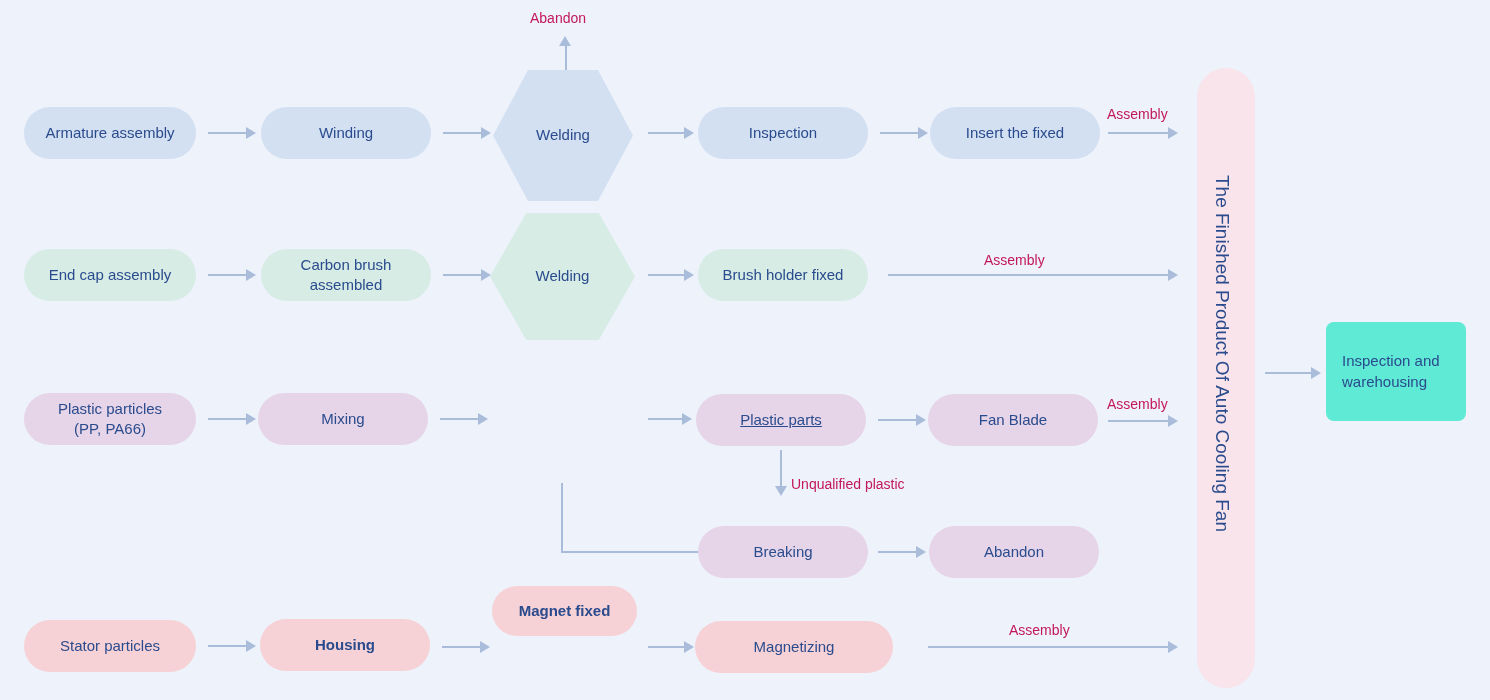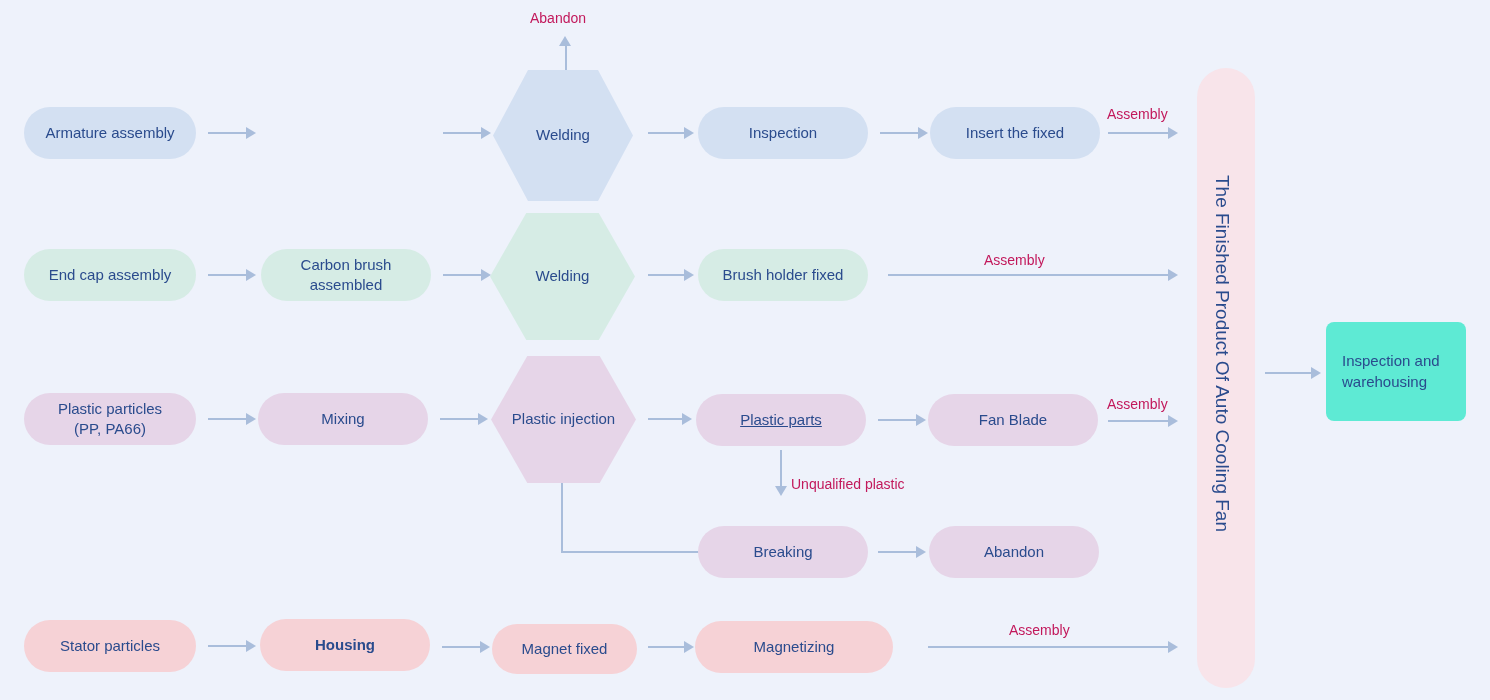--- a/index.html
+++ b/index.html
@@ -108,20 +108,21 @@
 
   <div class="edge-label" style="left:530px; top:10px;">Abandon</div>
   <div class="vline" style="left:565px; top:44px; height:28px;"></div>
   <div class="arrowhead ah-up" style="left:559px; top:36px;"></div>
 
   <div class="node pill c-blue" style="left:24px; top:107px; width:172px; height:52px;">Armature  assembly</div>
 
   <div class="hline" style="left:208px; top:132px; width:40px;"></div>
   <div class="arrowhead ah-right" style="left:246px; top:127px;"></div>
 
+  <div class="node pill c-blue" style="left:261px; top:107px; width:170px; height:52px;">Winding</div>
 
   <div class="hline" style="left:443px; top:132px; width:40px;"></div>
   <div class="arrowhead ah-right" style="left:481px; top:127px;"></div>
 
   <div class="node hex c-blue" style="left:493px; top:70px; width:140px; height:131px;">Welding</div>
 
   <div class="hline" style="left:648px; top:132px; width:38px;"></div>
   <div class="arrowhead ah-right" style="left:684px; top:127px;"></div>
 
   <div class="node pill c-blue" style="left:698px; top:107px; width:170px; height:52px;">Inspection</div>
@@ -161,21 +162,20 @@
 (PP, PA66)</div>
 
   <div class="hline" style="left:208px; top:418px; width:40px;"></div>
   <div class="arrowhead ah-right" style="left:246px; top:413px;"></div>
 
   <div class="node pill c-plum" style="left:258px; top:393px; width:170px; height:52px;">Mixing</div>
 
   <div class="hline" style="left:440px; top:418px; width:40px;"></div>
   <div class="arrowhead ah-right" style="left:478px; top:413px;"></div>
 
-  <div class="node hex c-plum" style="left:491px; top:356px; width:145px; height:127px;">Plastic injection</div>
 
   <div class="hline" style="left:648px; top:418px; width:36px;"></div>
   <div class="arrowhead ah-right" style="left:682px; top:413px;"></div>
 
   <div class="node pill c-plum" style="left:696px; top:394px; width:170px; height:52px;text-decoration:underline;">Plastic parts</div>
 
   <div class="hline" style="left:878px; top:419px; width:40px;"></div>
   <div class="arrowhead ah-right" style="left:916px; top:414px;"></div>
 
   <div class="node pill c-plum" style="left:928px; top:394px; width:170px; height:52px;">Fan Blade</div>
@@ -201,21 +201,21 @@
   <div class="node pill c-rose" style="left:24px; top:620px; width:172px; height:52px;">Stator particles</div>
 
   <div class="hline" style="left:208px; top:645px; width:40px;"></div>
   <div class="arrowhead ah-right" style="left:246px; top:640px;"></div>
 
   <div class="node pill c-rose" style="left:260px; top:619px; width:170px; height:52px;font-weight:bold;">Housing</div>
 
   <div class="hline" style="left:442px; top:646px; width:40px;"></div>
   <div class="arrowhead ah-right" style="left:480px; top:641px;"></div>
 
-  <div class="node pill c-rose" style="left:492px; top:624px; width:145px; height:50px;">Magnet fixed</div>
+  <div class="node pill c-rose" style="left:492px; top:586px; width:145px; height:50px;font-weight:bold;">Magnet fixed</div>
 
   <div class="hline" style="left:648px; top:646px; width:38px;"></div>
   <div class="arrowhead ah-right" style="left:684px; top:641px;"></div>
 
   <div class="node pill c-rose" style="left:695px; top:621px; width:198px; height:52px;">Magnetizing</div>
 
   <div class="edge-label" style="left:1009px; top:622px;">Assembly</div>
   <div class="hline" style="left:928px; top:646px; width:242px;"></div>
   <div class="arrowhead ah-right" style="left:1168px; top:641px;"></div>
 

